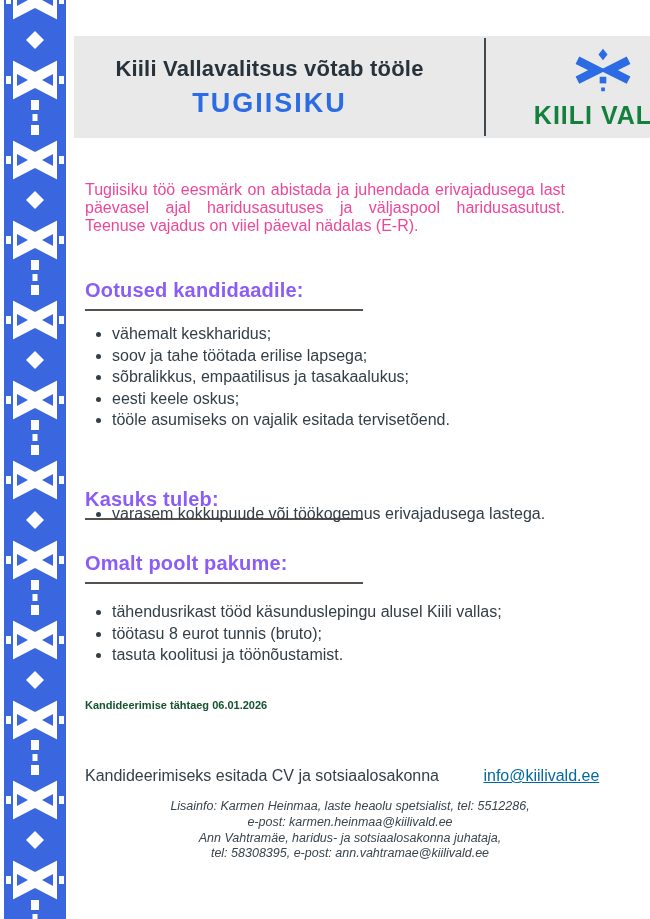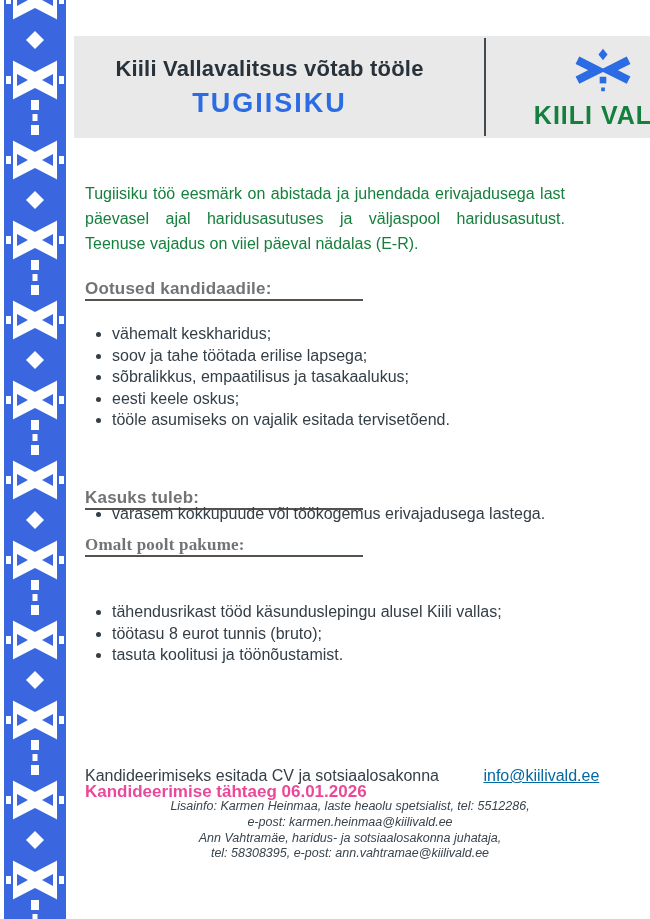--- a/index.html
+++ b/index.html
@@ -31,35 +31,35 @@
   .header-divider{width:2px;background:#3f4a52;margin:2px 0;}
   .header-logo{
     flex:1;display:flex;flex-direction:column;align-items:center;justify-content:center;
   }
   .logo-text{
     margin-top:3px;font-size:25px;font-weight:800;color:#15803d;letter-spacing:1px;
   }
   
   .abs{position:absolute;left:85px;}
   .intro{
-    top:181px;width:480px;font-size:16px;line-height:25px;
-    text-align:justify;color:#15803d;
+    top:181px;width:480px;font-size:16px;line-height:18px;
+    text-align:justify;color:#ec4899;
   }
   .section-heading{
-    font-size:17px;font-weight:bold;color:#737373;letter-spacing:.2px;
-    width:278px;padding-bottom:0;border-bottom:2px solid #56514c;
+    font-size:20px;font-weight:bold;color:#8b5cf6;letter-spacing:.2px;
+    width:278px;padding-bottom:7px;border-bottom:2px solid #56514c;
   }
-  .h1{top:279px;} .h2{top:488px;} .h3{top:535px;font-family:Liberation Serif, serif;}
+  .h1{top:279px;} .h2{top:488px;} .h3{top:552px;}
   ul.bullets{
     margin:0;padding-left:27px;width:540px;
     font-size:16px;line-height:21.5px;color:#333e47;list-style:disc outside;
   }
   .l1{top:323px;} .l2{top:503px;} .l3{top:601px;}
   .start-line{top:700px;font-size:17px;color:#333e47;}
-  .deadline-line{top:782px;font-size:17px;font-weight:bold;color:#ec4899;}
+  .deadline-line{top:699px;font-size:11px;font-weight:bold;color:#14532d;}
   .apply-line{top:767px;font-size:16px;color:#333e47;}
   .apply-line a{color:#0369a1;text-decoration:underline;margin-left:40px;}
   .footer-info{
     top:799px;left:85px;width:530px;text-align:center;
     font-size:12.5px;line-height:15.8px;font-style:italic;color:#39444d;
   }
 </style>
 </head>
 <body>
 

